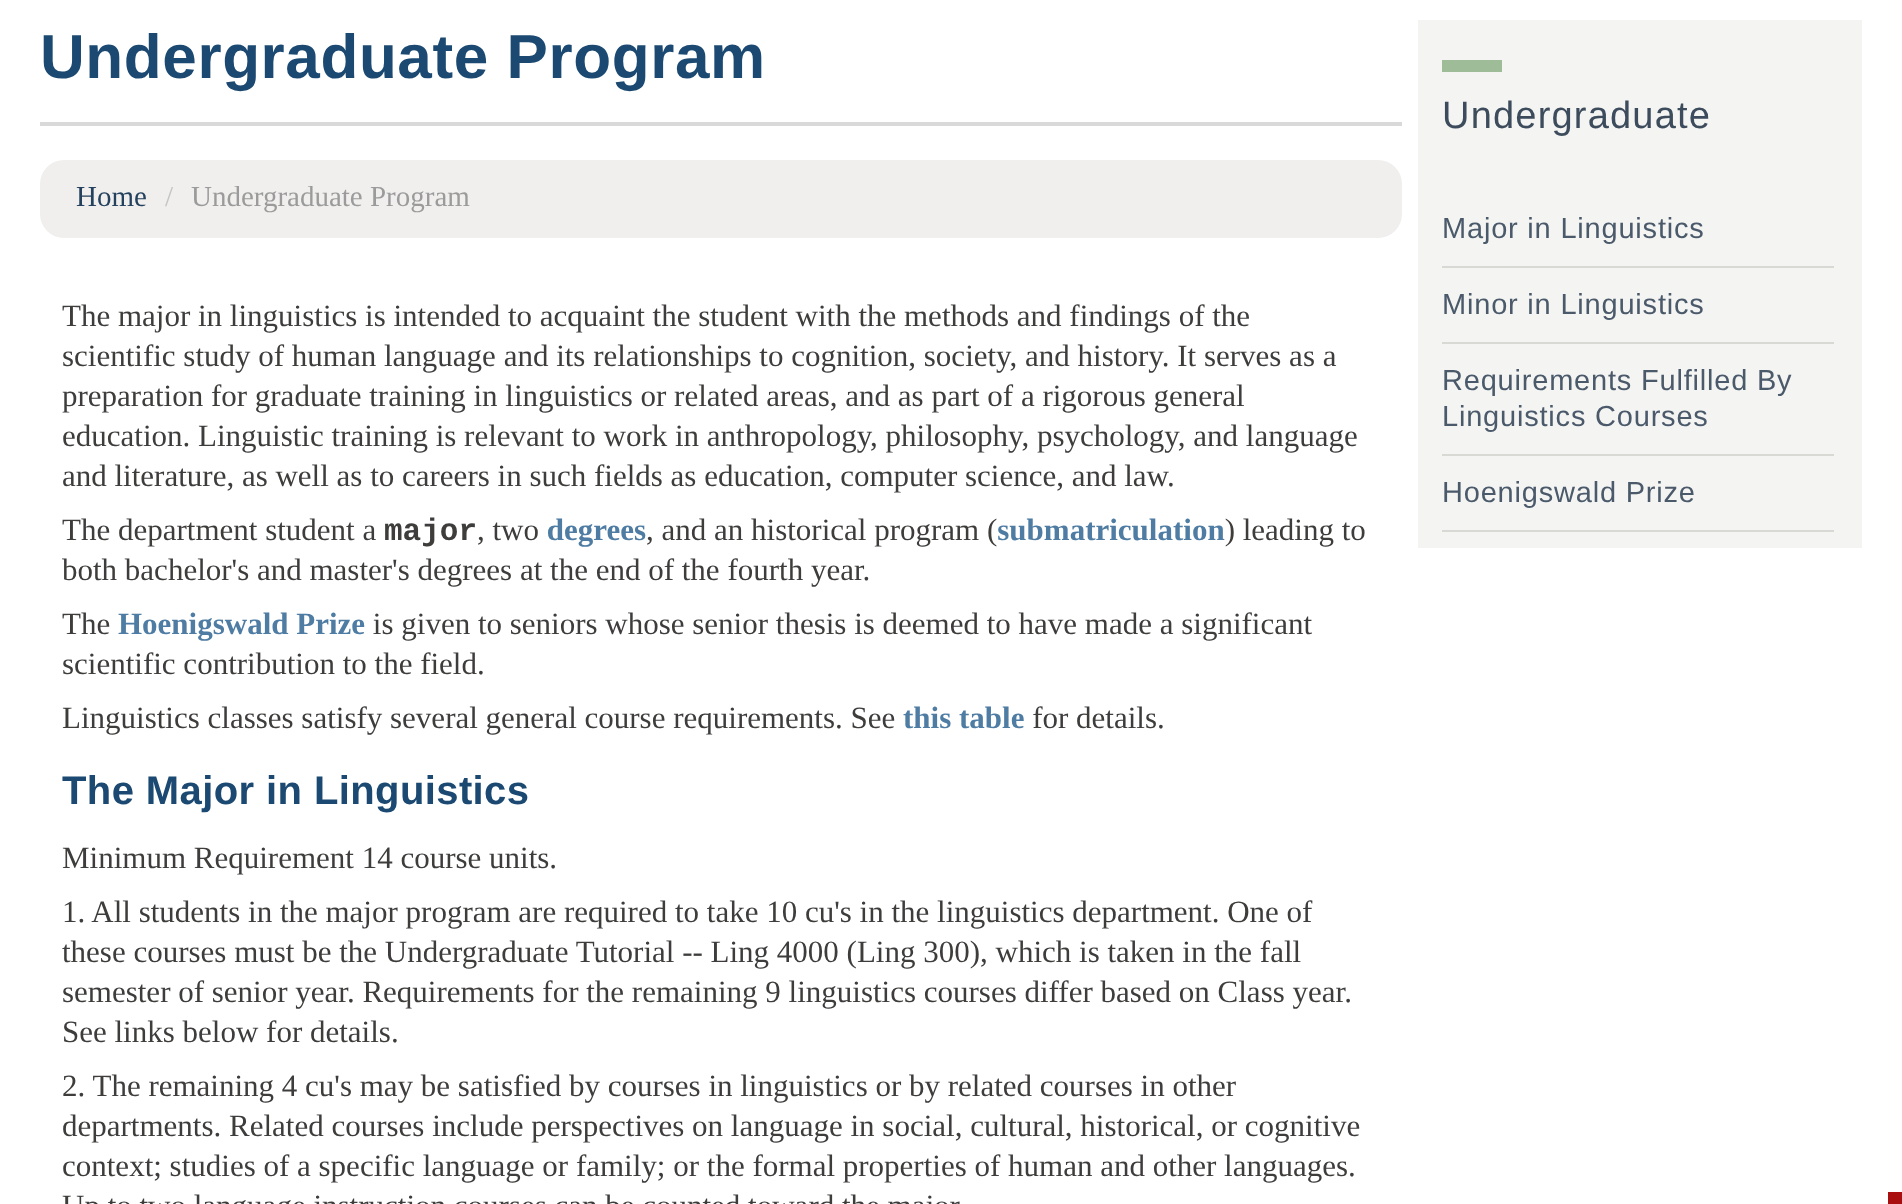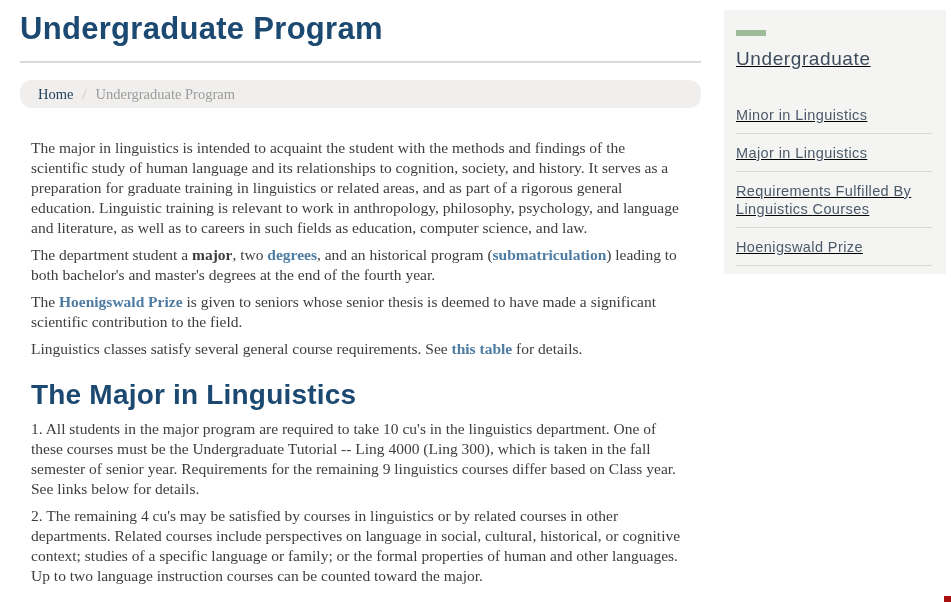--- a/index.html
+++ b/index.html
@@ -32,57 +32,56 @@
     font-size: 31px; font-weight: 700; color: var(--heading);
     letter-spacing: 0.3px; line-height: 38px;
   }
   .title-rule {
     border: none; border-top: 2px solid var(--rule);
     margin-top: 13px;
   }
   .breadcrumb {
     margin-top: 17px;
     background: var(--breadcrumb-bg);
-    height: 28px;
+    height: 39px;
     display: flex; align-items: center;
     padding: 0 18px;
     font-family: "Liberation Serif", serif;
     font-size: 14.5px;
     border-radius: 12px;
   }
   .crumb-home { color: #24425e; cursor: pointer; }
   .crumb-sep { color: #c4c4c4; margin: 0 9px; }
   .crumb-current { color: var(--crumb-muted); }
 
   .content {
     margin-top: 30px;
     padding-left: 11px;
     font-family: "Liberation Serif", serif;
     font-size: 15.5px;
     line-height: 20px;
     color: var(--body-text);
   }
   .content p { width: 652px; margin-bottom: 7px; }
-  .seg-bold { font-weight: bold; }
+  .seg-bold { font-weight: bold; font-family: Liberation Mono, monospace; }
   .seg-link { color: var(--link); font-weight: bold; cursor: pointer; }
 
   .section-heading {
     font-family: "Liberation Sans", sans-serif;
-    font-size: 28px; font-weight: 700; color: var(--heading);
+    font-size: 20px; font-weight: 700; color: var(--heading);
     letter-spacing: 0.2px;
-    margin: 20px 0 8px 0;
+    margin: 10px 0 8px 0;
     line-height: 32px;
   }
 
   
   .sidebar {
-    position: absolute; left: 724px; top: 10px; width: 222px;
+    position: absolute; left: 709px; top: 10px; width: 222px;
     background: var(--sidebar-bg);
     padding: 20px 14px 8px 12px;
-    text-decoration: underline;
   }
   .accent-bar {
     width: 30px; height: 6px;
     background: var(--sidebar-accent);
     margin-bottom: 12px;
   }
   .sidebar-heading {
     font-size: 19px; font-weight: 500;
     color: var(--sidebar-heading);
     letter-spacing: 0.6px;
@@ -120,30 +119,31 @@
   </div>
 
   <div class="content">
     <p><span>The major in linguistics is intended to acquaint the student with the methods and findings of the scientific study of human language and its relationships to cognition, society, and history. It serves as a preparation for graduate training in linguistics or related areas, and as part of a rigorous general education. Linguistic training is relevant to work in anthropology, philosophy, psychology, and language and literature, as well as to careers in such fields as education, computer science, and law.</span></p>
     <p><span>The department student a </span><span class="seg-bold">major</span><span>, two </span><span class="seg-link">degrees</span><span>, and an historical program (</span><span class="seg-link">submatriculation</span><span>) leading to both bachelor's and master's degrees at the end of the fourth year.</span></p>
     <p><span>The </span><span class="seg-link">Hoenigswald Prize</span><span> is given to seniors whose senior thesis is deemed to have made a significant scientific contribution to the field.</span></p>
     <p><span>Linguistics classes satisfy several general course requirements. See </span><span class="seg-link">this table</span><span> for details.</span></p>
 
     <h2 class="section-heading">The Major in Linguistics</h2>
 
+    <p><span>Minimum Requirement 14 course units.</span></p>
     <p><span>1. All students in the major program are required to take 10 cu's in the linguistics department. One of these courses must be the Undergraduate Tutorial -- Ling 4000 (Ling 300), which is taken in the fall semester of senior year. Requirements for the remaining 9 linguistics courses differ based on Class year.  See links below for details.</span></p>
     <p><span>2. The remaining 4 cu's may be satisfied by courses in linguistics or by related courses in other departments. Related courses include perspectives on language in social, cultural, historical, or cognitive context; studies of a specific language or family; or the formal properties of human and other languages. Up to two language instruction courses can be counted toward the major.</span></p>
 
   </div>
 </div>
 
 <aside class="sidebar">
   <div class="accent-bar"></div>
   <div class="sidebar-heading">Undergraduate</div>
   <ul class="sidebar-menu">
+    <li>Major in Linguistics</li>
     <li>Minor in Linguistics</li>
-    <li>Major in Linguistics</li>
     <li>Requirements Fulfilled By Linguistics Courses</li>
     <li>Hoenigswald Prize</li>
   </ul>
 </aside>
 
 <div class="corner-badge"></div>
 
 </body></html>

